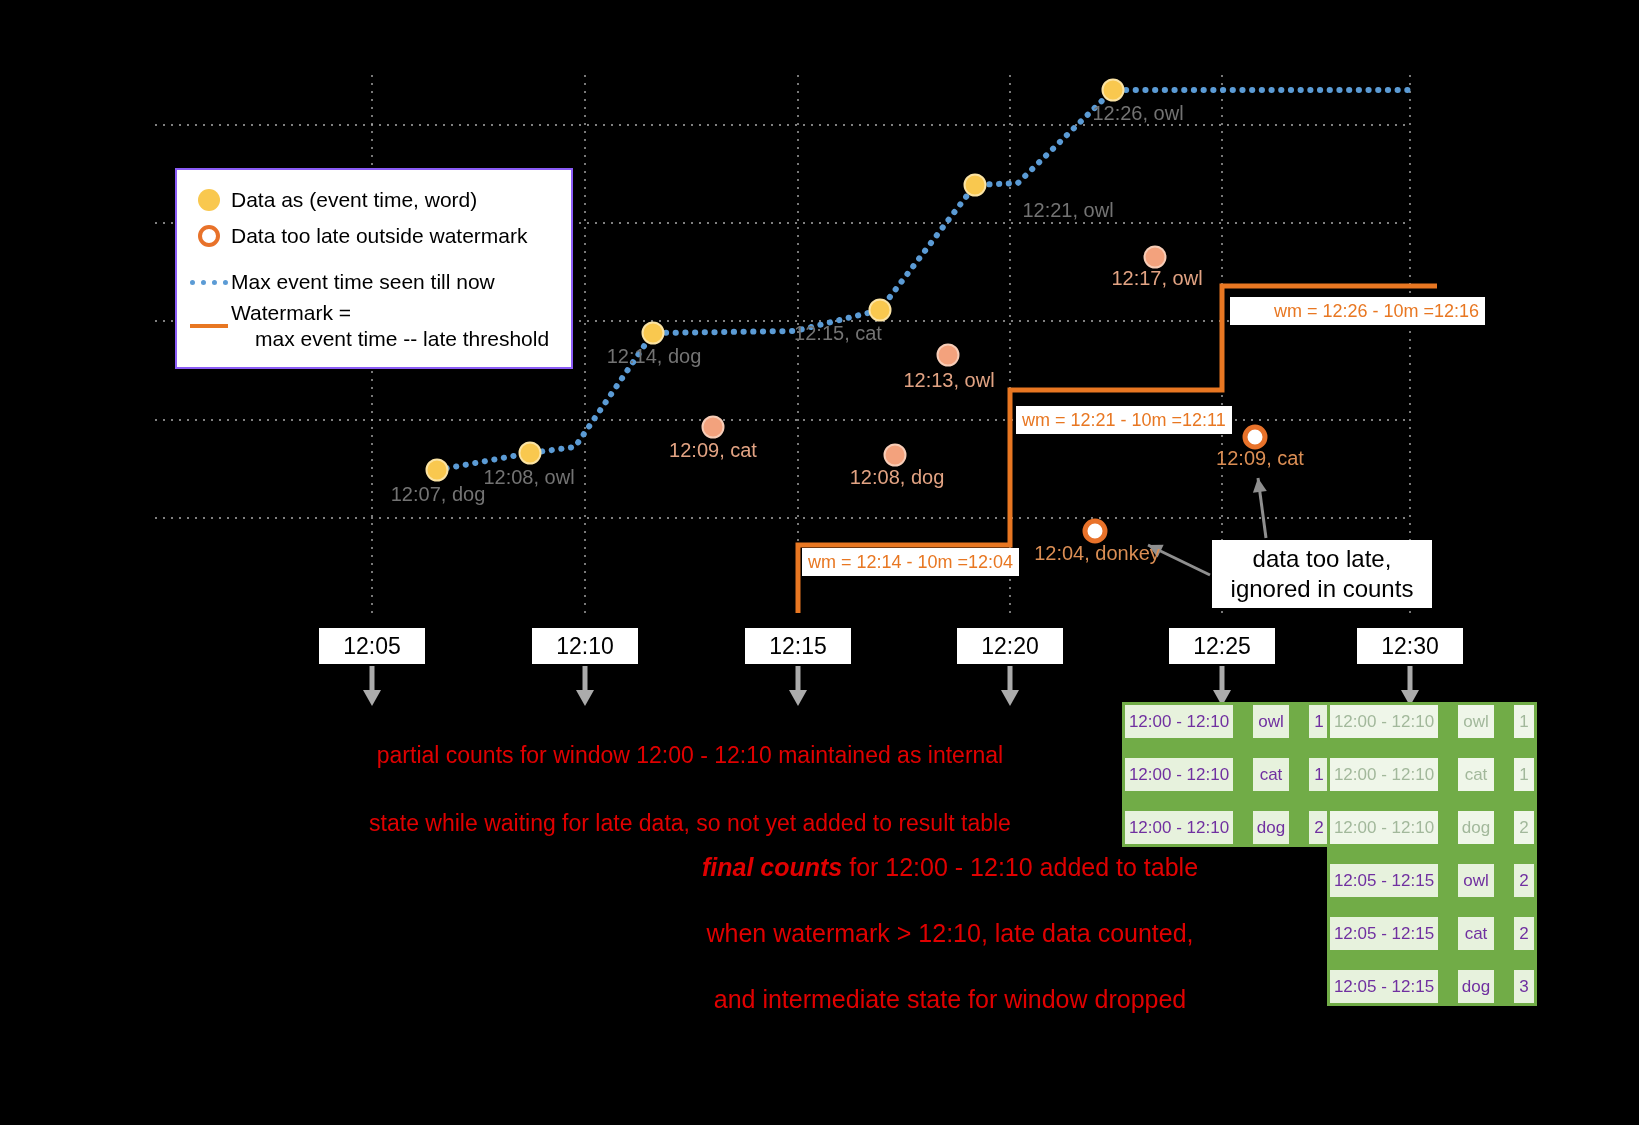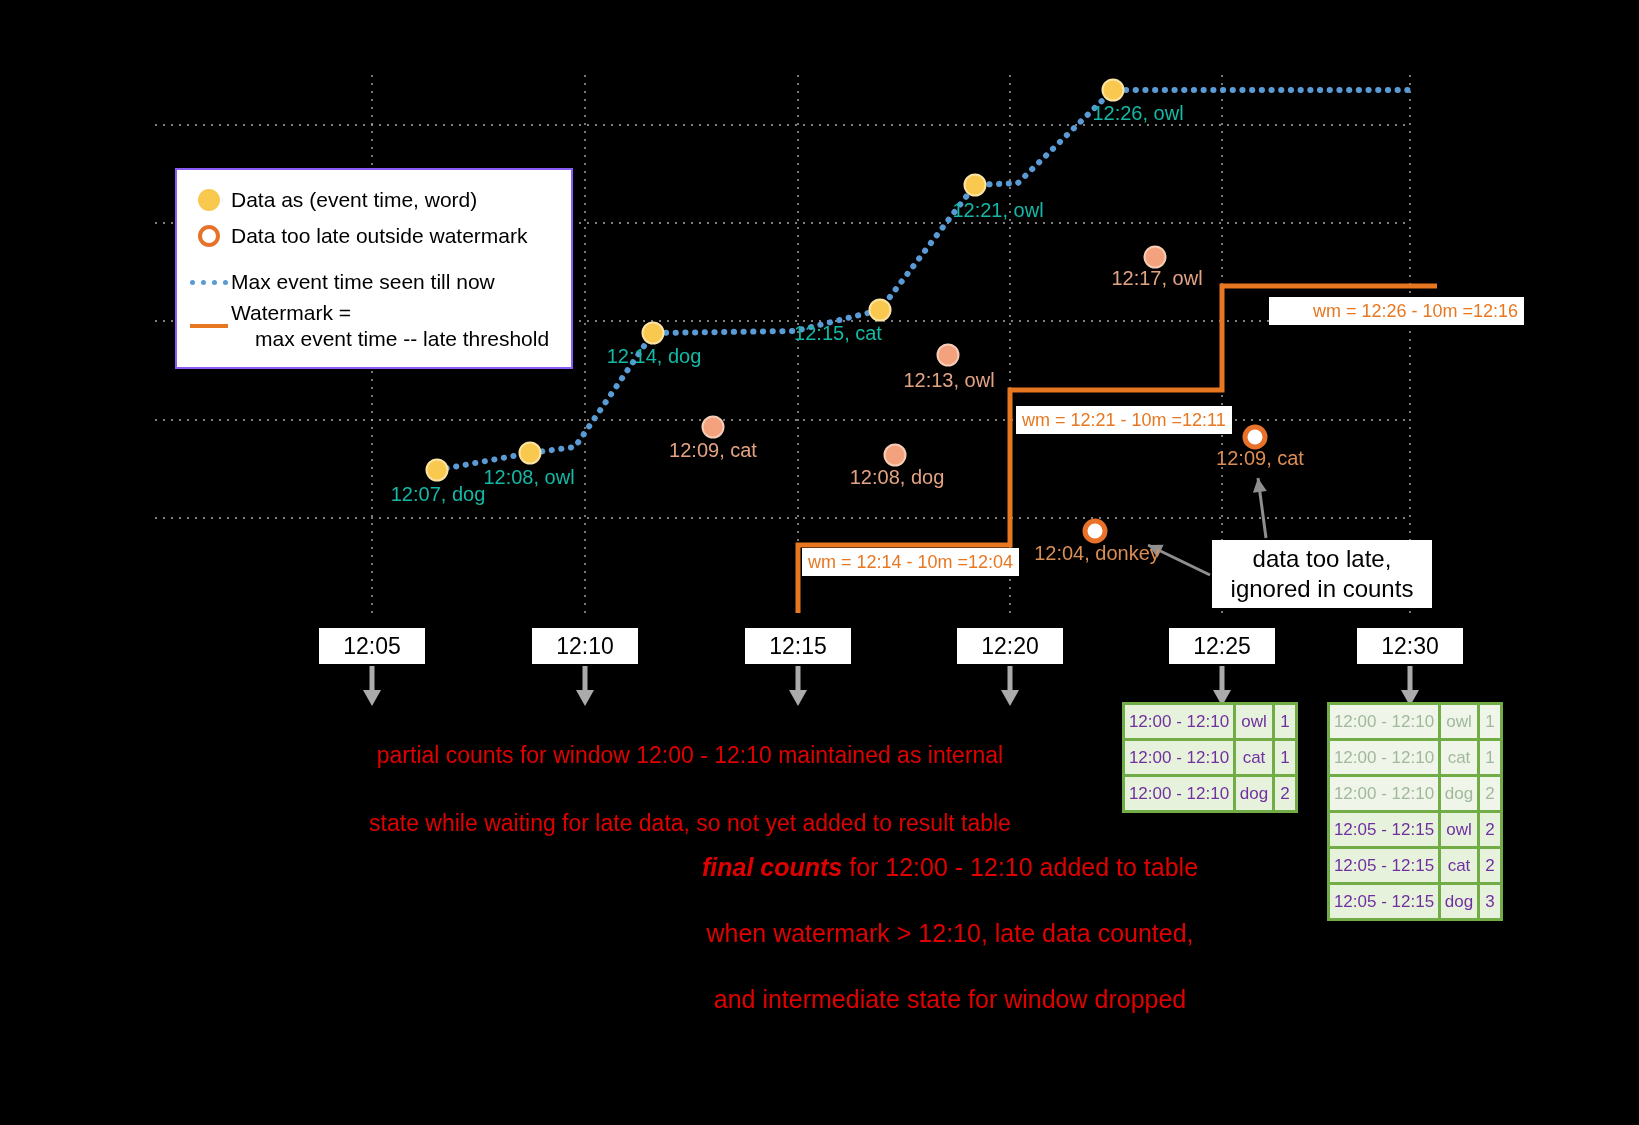--- a/index.html
+++ b/index.html
@@ -15,21 +15,21 @@
   .time-arrow-head { fill:#ABABAB; }
   .ann-arrow { stroke:#8F8F8F; stroke-width:3; }
   .ann-arrow-head { fill:#8F8F8F; }
 
   .point { position:absolute; transform:translate(-50%,-50%); border-radius:50%; z-index:4; }
   .point.ontime { width:23px; height:23px; background:#F9C84F; border:2px solid #FBE3A3; }
   .point.late   { width:23px; height:23px; background:#F3A27D; border:2px solid #F8CDB7; }
   .point.toolate{ width:25px; height:25px; background:#fff; border:5px solid #E8722A; }
 
   .plabel { position:absolute; transform:translate(-50%,-50%); font-size:20px; white-space:nowrap; z-index:4; }
-  .plabel.ontime { color:#14b8a6; }
+  .plabel.ontime { color:#737373; }
   .plabel.late { color:#E2A383; }
   .plabel.toolate { color:#DB8E54; }
 
   .wmlabel { position:absolute; background:#fff; color:#E87722; font-size:18px; line-height:22px;
              padding:3px 6px; white-space:nowrap; z-index:3; }
 
   .timebox { position:absolute; width:106px; height:36px; background:#fff; color:#000; font-size:23px;
              display:flex; align-items:center; justify-content:center; transform:translateX(-50%); z-index:4; }
 
   #legend { position:absolute; left:175px; top:168px; width:398px; background:#fff;
@@ -49,21 +49,21 @@
 
   .note { position:absolute; color:#E00000; text-align:center; z-index:5; white-space:pre-line; }
   #note-partial { left:300px; top:704px; width:780px; font-size:23px; line-height:34px; }
   #note-final { left:640px; top:818px; width:620px; font-size:25px; line-height:33px; }
   #note-final .em { font-style:italic; font-weight:bold; }
 
   #toolate-note { position:absolute; left:1212px; top:540px; width:220px; background:#fff; color:#000;
                   font-size:24px; line-height:30px; text-align:center; padding:4px 6px; z-index:5; }
 
   .rtable { position:absolute; display:grid; grid-template-columns:108px 36px 20px; grid-auto-rows:33px;
-            gap:3px; background:#71AC47; border:3px solid #71AC47; z-index:5; }
+            gap:20px; background:#71AC47; border:3px solid #71AC47; z-index:5; }
   #result-table-1 { left:1122px; top:702px; }
   #result-table-2 { left:1327px; top:702px; }
   .cell { background:#E7F2DD; color:#7030A0; font-size:17px; display:flex; align-items:center;
           justify-content:center; white-space:nowrap; }
   .cell.faded { color:#A2B89B; background:#EFF6E9; }
 </style>
 </head>
 <body>
 
 <div id="stage">
@@ -180,37 +180,37 @@
 
 <div class="point ontime" style="left: 437px; top: 470px;"></div>
     <div class="plabel ontime" style="left: 438px; top: 494px;">12:07, dog</div>
     <div class="point ontime" style="left: 530px; top: 453px;"></div>
     <div class="plabel ontime" style="left: 529px; top: 477px;">12:08, owl</div>
     <div class="point ontime" style="left: 653px; top: 333px;"></div>
     <div class="plabel ontime" style="left: 654px; top: 356px;">12:14, dog</div>
     <div class="point ontime" style="left: 880px; top: 310px;"></div>
     <div class="plabel ontime" style="left: 838px; top: 333px;">12:15, cat</div>
     <div class="point ontime" style="left: 975px; top: 185px;"></div>
-    <div class="plabel ontime" style="left: 998px; top: 210px;">12:21, owl</div>
+    <div class="plabel ontime" style="left: 1068px; top: 210px;">12:21, owl</div>
     <div class="point ontime" style="left: 1113px; top: 90px;"></div>
     <div class="plabel ontime" style="left: 1138px; top: 113px;">12:26, owl</div>
     <div class="point late" style="left: 713px; top: 427px;"></div>
     <div class="plabel late" style="left: 713px; top: 450px;">12:09, cat</div>
     <div class="point late" style="left: 895px; top: 455px;"></div>
     <div class="plabel late" style="left: 897px; top: 477px;">12:08, dog</div>
     <div class="point late" style="left: 948px; top: 355px;"></div>
     <div class="plabel late" style="left: 949px; top: 380px;">12:13, owl</div>
     <div class="point late" style="left: 1155px; top: 257px;"></div>
     <div class="plabel late" style="left: 1157px; top: 278px;">12:17, owl</div>
     <div class="point toolate" style="left: 1095px; top: 531px;"></div>
     <div class="plabel toolate" style="left: 1097px; top: 553px;">12:04, donkey</div>
     <div class="point toolate" style="left: 1255px; top: 437px;"></div>
     <div class="plabel toolate" style="left: 1260px; top: 458px;">12:09, cat</div>
     <div class="wmlabel" style="left: 802px; top: 548px;">wm = 12:14 - 10m =12:04</div>
     <div class="wmlabel" style="left: 1016px; top: 406px;">wm = 12:21 - 10m =12:11</div>
-    <div class="wmlabel" style="left: 1269px; top: 297px; padding-left: 44px;">wm = 12:26 - 10m =12:16</div>
+    <div class="wmlabel" style="left: 1230px; top: 297px; padding-left: 44px;">wm = 12:26 - 10m =12:16</div>
     <div class="timebox" style="left: 372px; top: 628px;">12:05</div>
     <div class="timebox" style="left: 585px; top: 628px;">12:10</div>
     <div class="timebox" style="left: 798px; top: 628px;">12:15</div>
     <div class="timebox" style="left: 1010px; top: 628px;">12:20</div>
     <div class="timebox" style="left: 1222px; top: 628px;">12:25</div>
     <div class="timebox" style="left: 1410px; top: 628px;">12:30</div>
   </div>
 
 </body></html>

